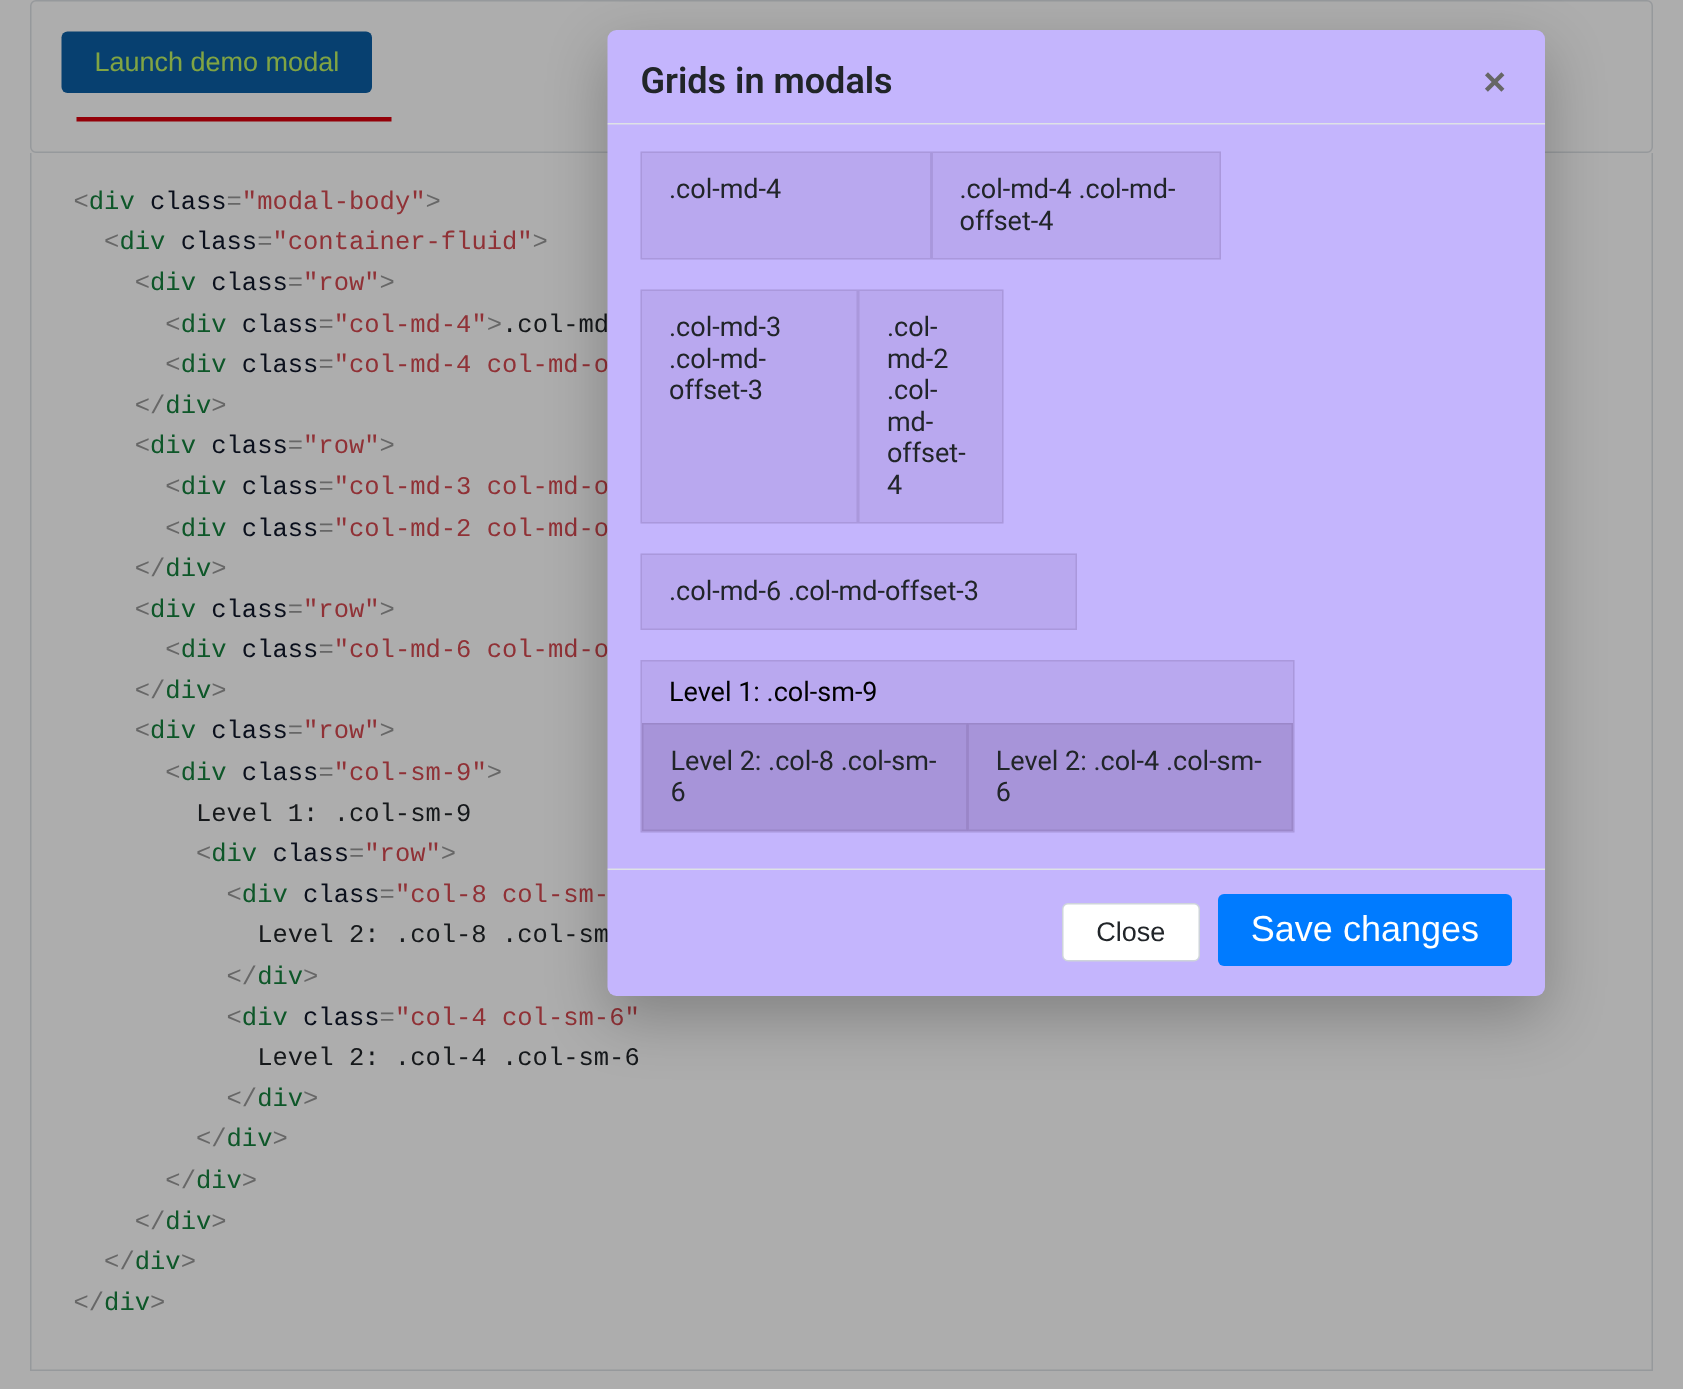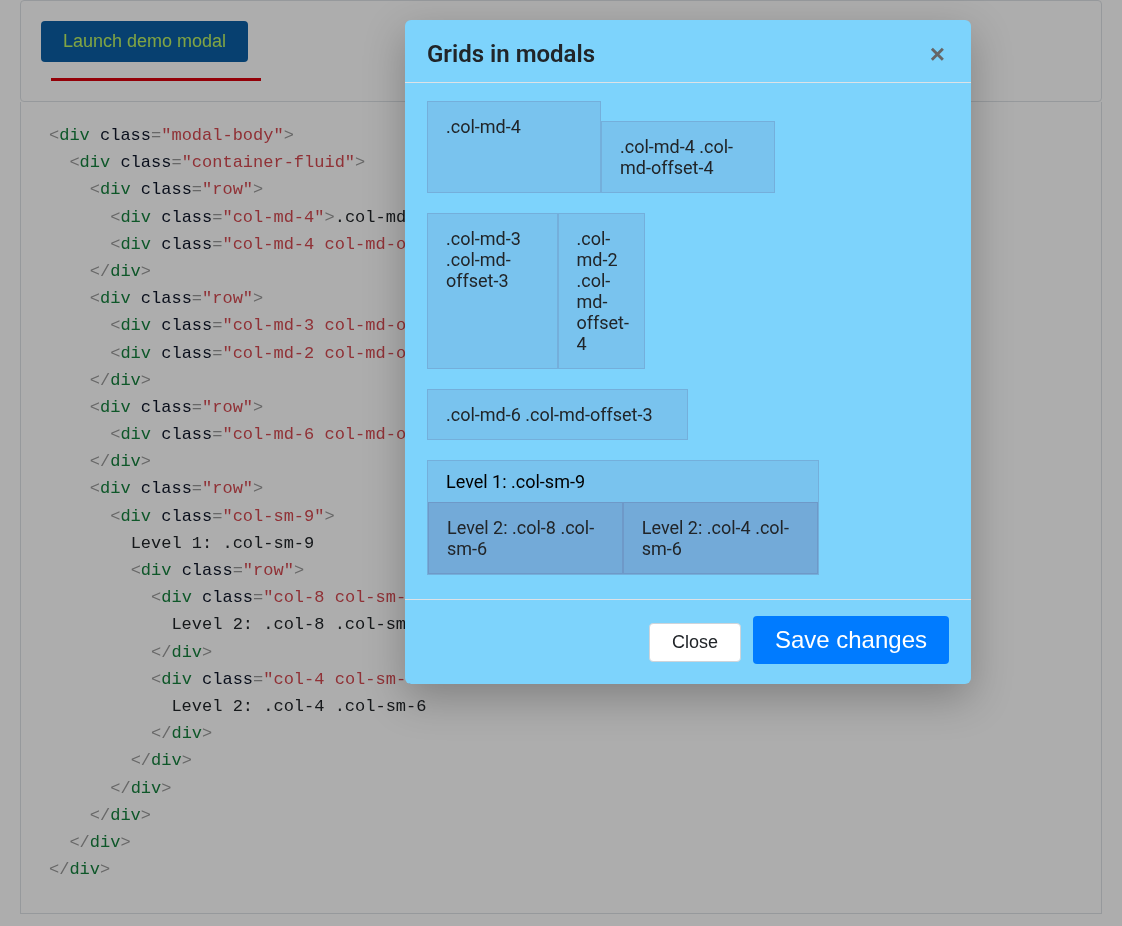--- a/index.html
+++ b/index.html
@@ -63,22 +63,22 @@
     position: absolute;
     inset: 0;
     background: rgba(0,0,0,0.32);
   }
 
   
   .modal {
     position: absolute;
     top: 20px;
     left: 405px;
-    width: 566px;
-    background: #7dd3fc;
+    width: 625px;
+    background: #c4b5fd;
     border-radius: 6px;
     box-shadow: 0 14px 40px rgba(0,0,0,0.25);
     overflow: hidden;
   }
   .modal-header {
     padding: 20px 22px 14px 22px;
     border-bottom: 1px solid #dee2e6;
     display: flex;
     align-items: center;
     justify-content: space-between;
@@ -209,21 +209,21 @@
 
 <div class="modal">
   <div class="modal-header">
     <div class="modal-title">Grids in modals</div>
     <button class="close-x">×</button>
   </div>
   <div class="modal-body">
 
     <div class="grow">
       <div class="gcell w4">.col-md-4</div>
-      <div class="gcell w4 off4" style="margin-left:0;margin-top:20px;">.col-md-4 .col-md-offset-4</div>
+      <div class="gcell w4 off4" style="margin-left:0;">.col-md-4 .col-md-offset-4</div>
     </div>
 
     <div class="grow">
       <div class="gcell w3">.col-md-3 .col-md-offset-3</div>
       <div class="gcell w2" style="margin-left:0;">.col-md-2 .col-md-offset-4</div>
     </div>
 
     <div class="grow">
       <div class="gcell w6">.col-md-6 .col-md-offset-3</div>
     </div>

